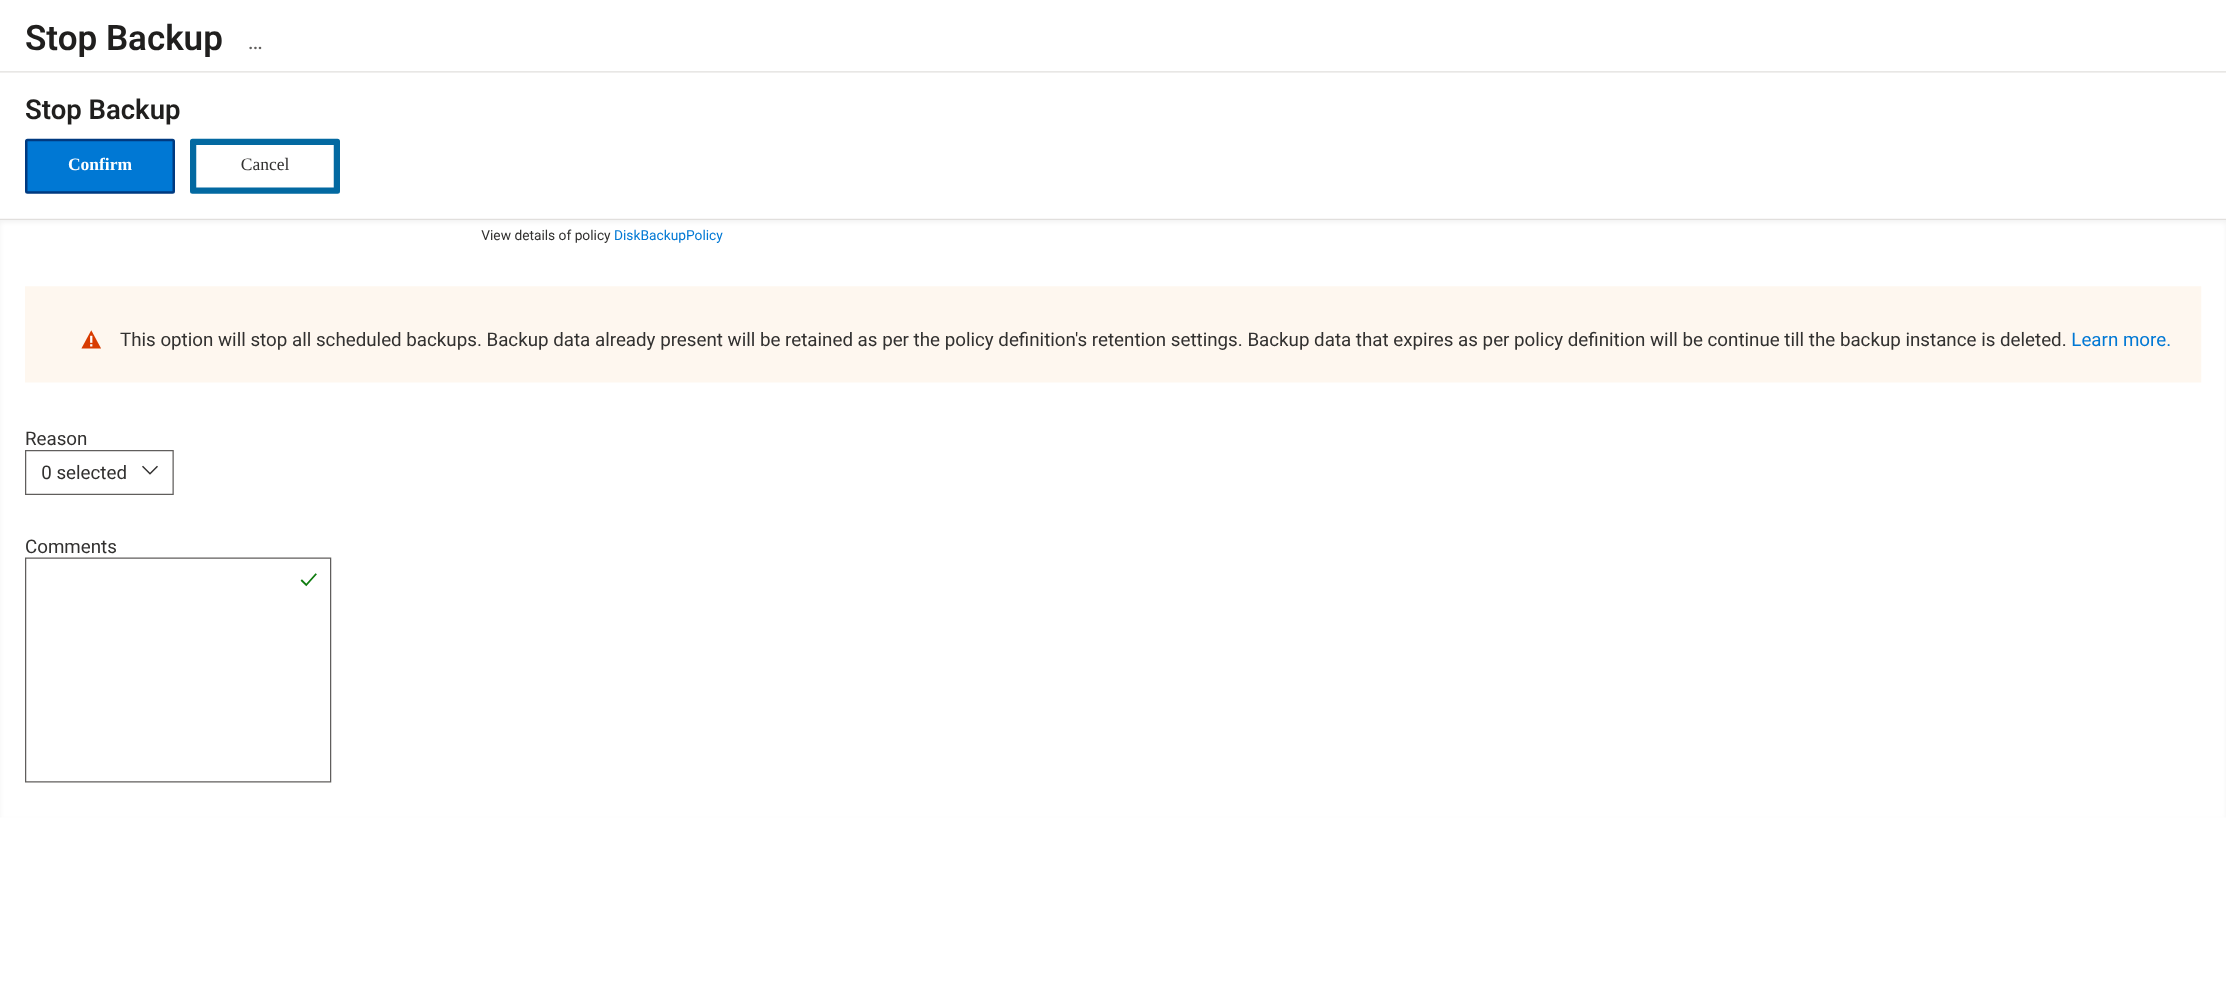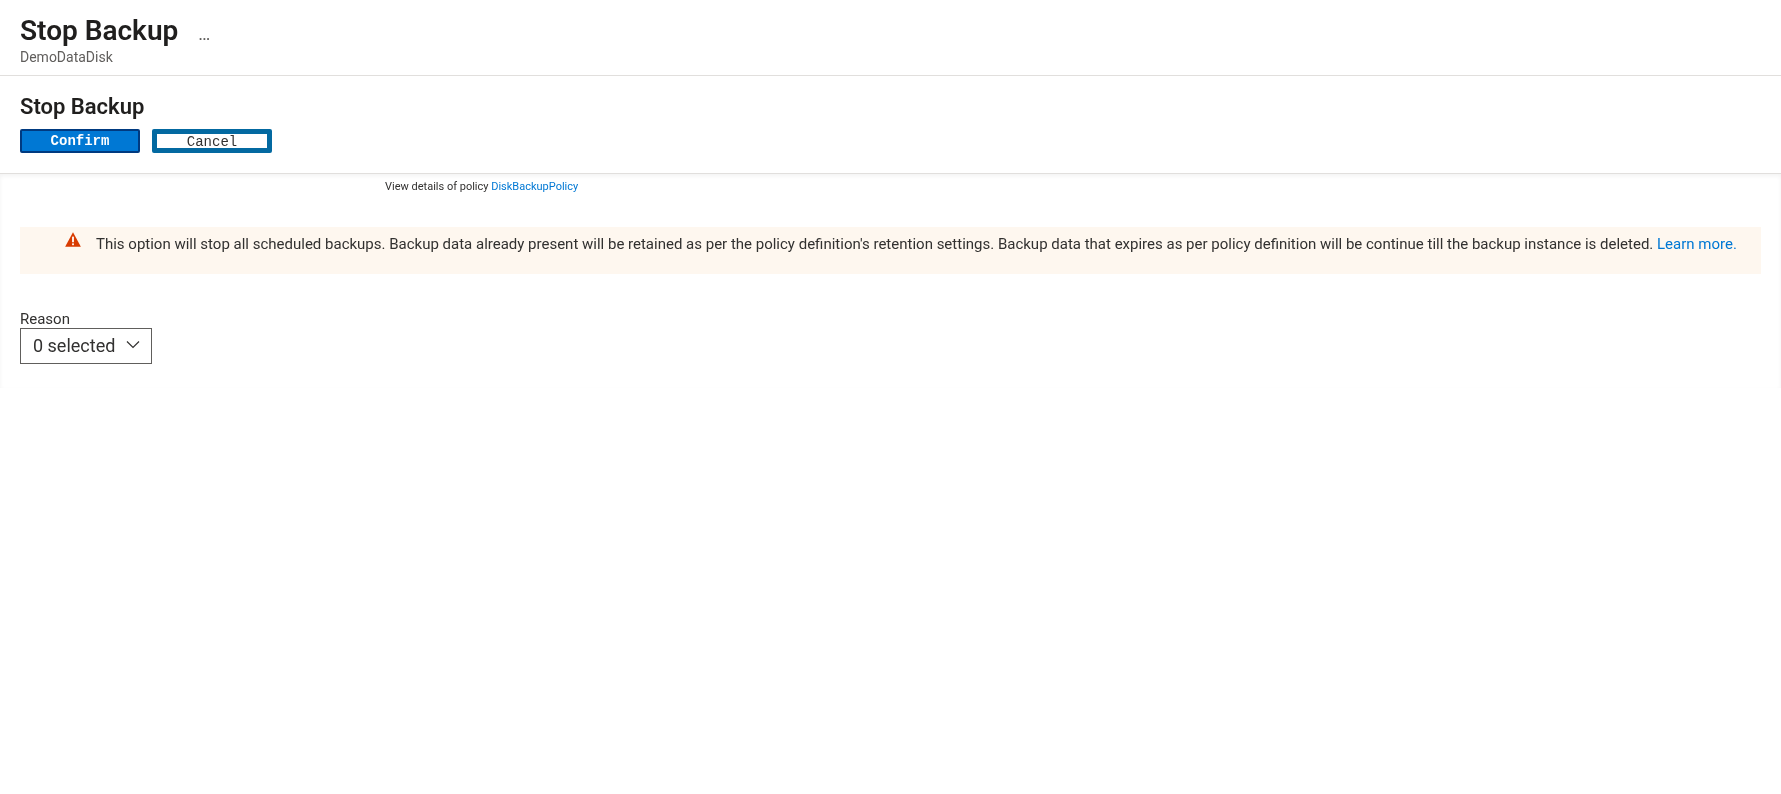--- a/index.html
+++ b/index.html
@@ -53,23 +53,23 @@
       color: #323130;
       margin-bottom: 22px;
     }
     .button-row {
       display: flex;
       gap: 12px;
       margin-bottom: 0;
     }
     .btn {
       min-width: 120px;
-      height: 24px;
+      height: 44px;
       font-size: 14px;
-      font-family: Liberation Mono, monospace;
+      font-family: Liberation Serif, serif;
       cursor: pointer;
       border-radius: 2px;
       padding: 0 16px;
     }
     .btn-primary {
       background: #0078d4;
       color: #ffffff;
       border: 2px solid #003a80;
       font-weight: 600;
     }
@@ -87,24 +87,24 @@
       padding: 6px 20px 0 385px;
       font-size: 11px;
       color: #323130;
     }
     .policy-line a {
       color: #0078d4;
       text-decoration: none;
     }
     .alert {
       display: flex;
-      align-items: flex-end;
+      align-items: flex-start;
       gap: 14px;
       background: #fef7ef;
-      padding: 2px 20px 18px 44px;
+      padding: 32px 20px 18px 44px;
       margin: 34px 20px 28px 20px;
       font-size: 15px;
       color: #323130;
       line-height: 1.5;
     }
     .alert-icon svg {
       width: 18px;
       height: 18px;
       flex-shrink: 0;
       margin-top: 2px;
@@ -130,21 +130,21 @@
       flex: 1;
       max-width: 1024px;
       position: relative;
     }
     .select-box {
       width: 100%;
       height: 36px;
       border: 1px solid #605e5c;
       background: #ffffff;
       padding: 0 36px 0 12px;
-      font-size: 18px;
+      font-size: 15px;
       font-family: inherit;
       color: #323130;
       cursor: pointer;
       display: flex;
       align-items: center;
       position: relative;
     }
     .chevron-down {
       position: absolute;
       right: 10px;
@@ -179,21 +179,20 @@
     }
   </style>
 </head>
 <body>
 
 <div class="header">
   <div class="header-title-row">
     <h1 class="page-title">Stop Backup</h1>
     <span class="more-icon">…</span>
   </div>
-  <div class="page-subtitle">DemoDataDisk</div>
 </div>
 
 <div class="content">
   <h2 class="section-title">Stop Backup</h2>
   <div class="button-row">
     <button class="btn btn-primary">Confirm</button>
     <button class="btn btn-secondary">Cancel</button>
   </div>
 </div>
 
@@ -223,14 +222,25 @@
         <span>0 selected</span>
         <span class="chevron-down">
           <svg viewBox="0 0 16 16" fill="none">
             <path d="M2 5 L8 11 L14 5" stroke="#323130" stroke-width="1.2" fill="none"></path>
           </svg>
         </span>
       </div>
     </div>
   </div>
 
+  <div class="form-row">
+    <div class="form-label">Comments</div>
+    <div class="form-control-wrap">
+      <textarea class="textarea" value="" style=""></textarea>
+      <span class="check-icon">
+        <svg viewBox="0 0 16 16" fill="none">
+          <path d="M2 8 L6 12 L14 3" stroke="#107c10" stroke-width="1.5" fill="none"></path>
+        </svg>
+      </span>
+    </div>
+  </div>
 
 </div>
 
 </body></html>

